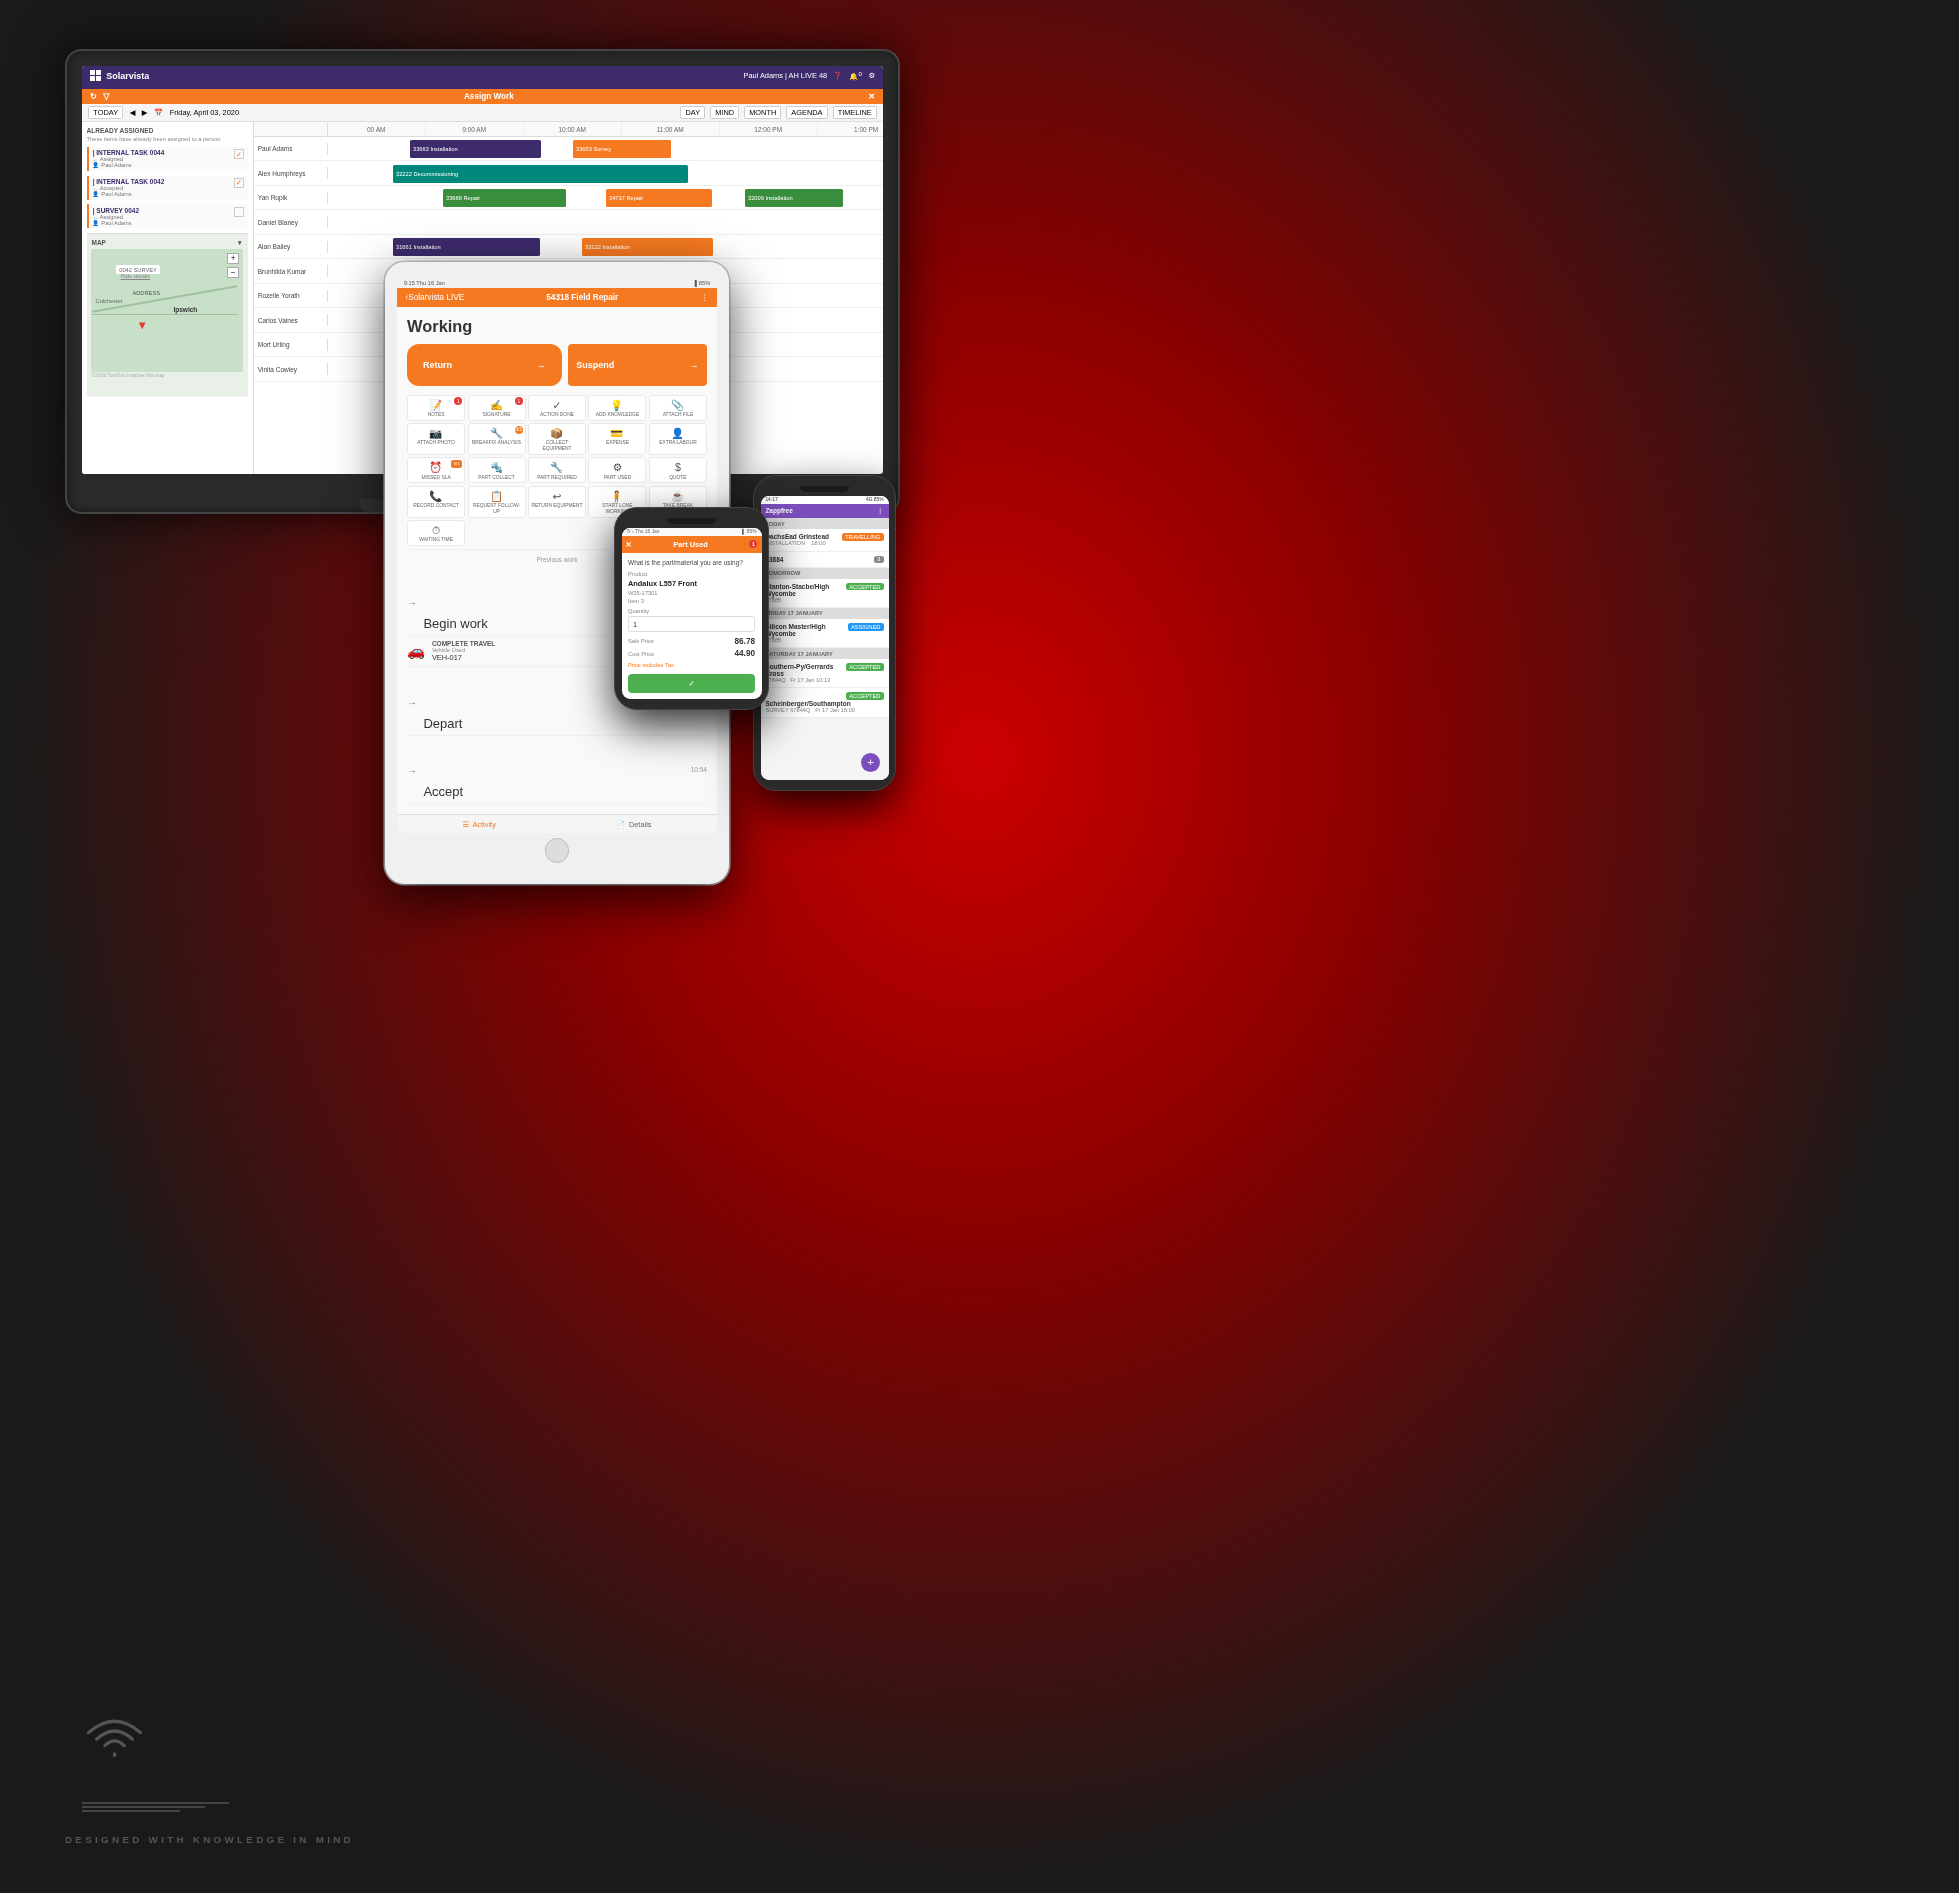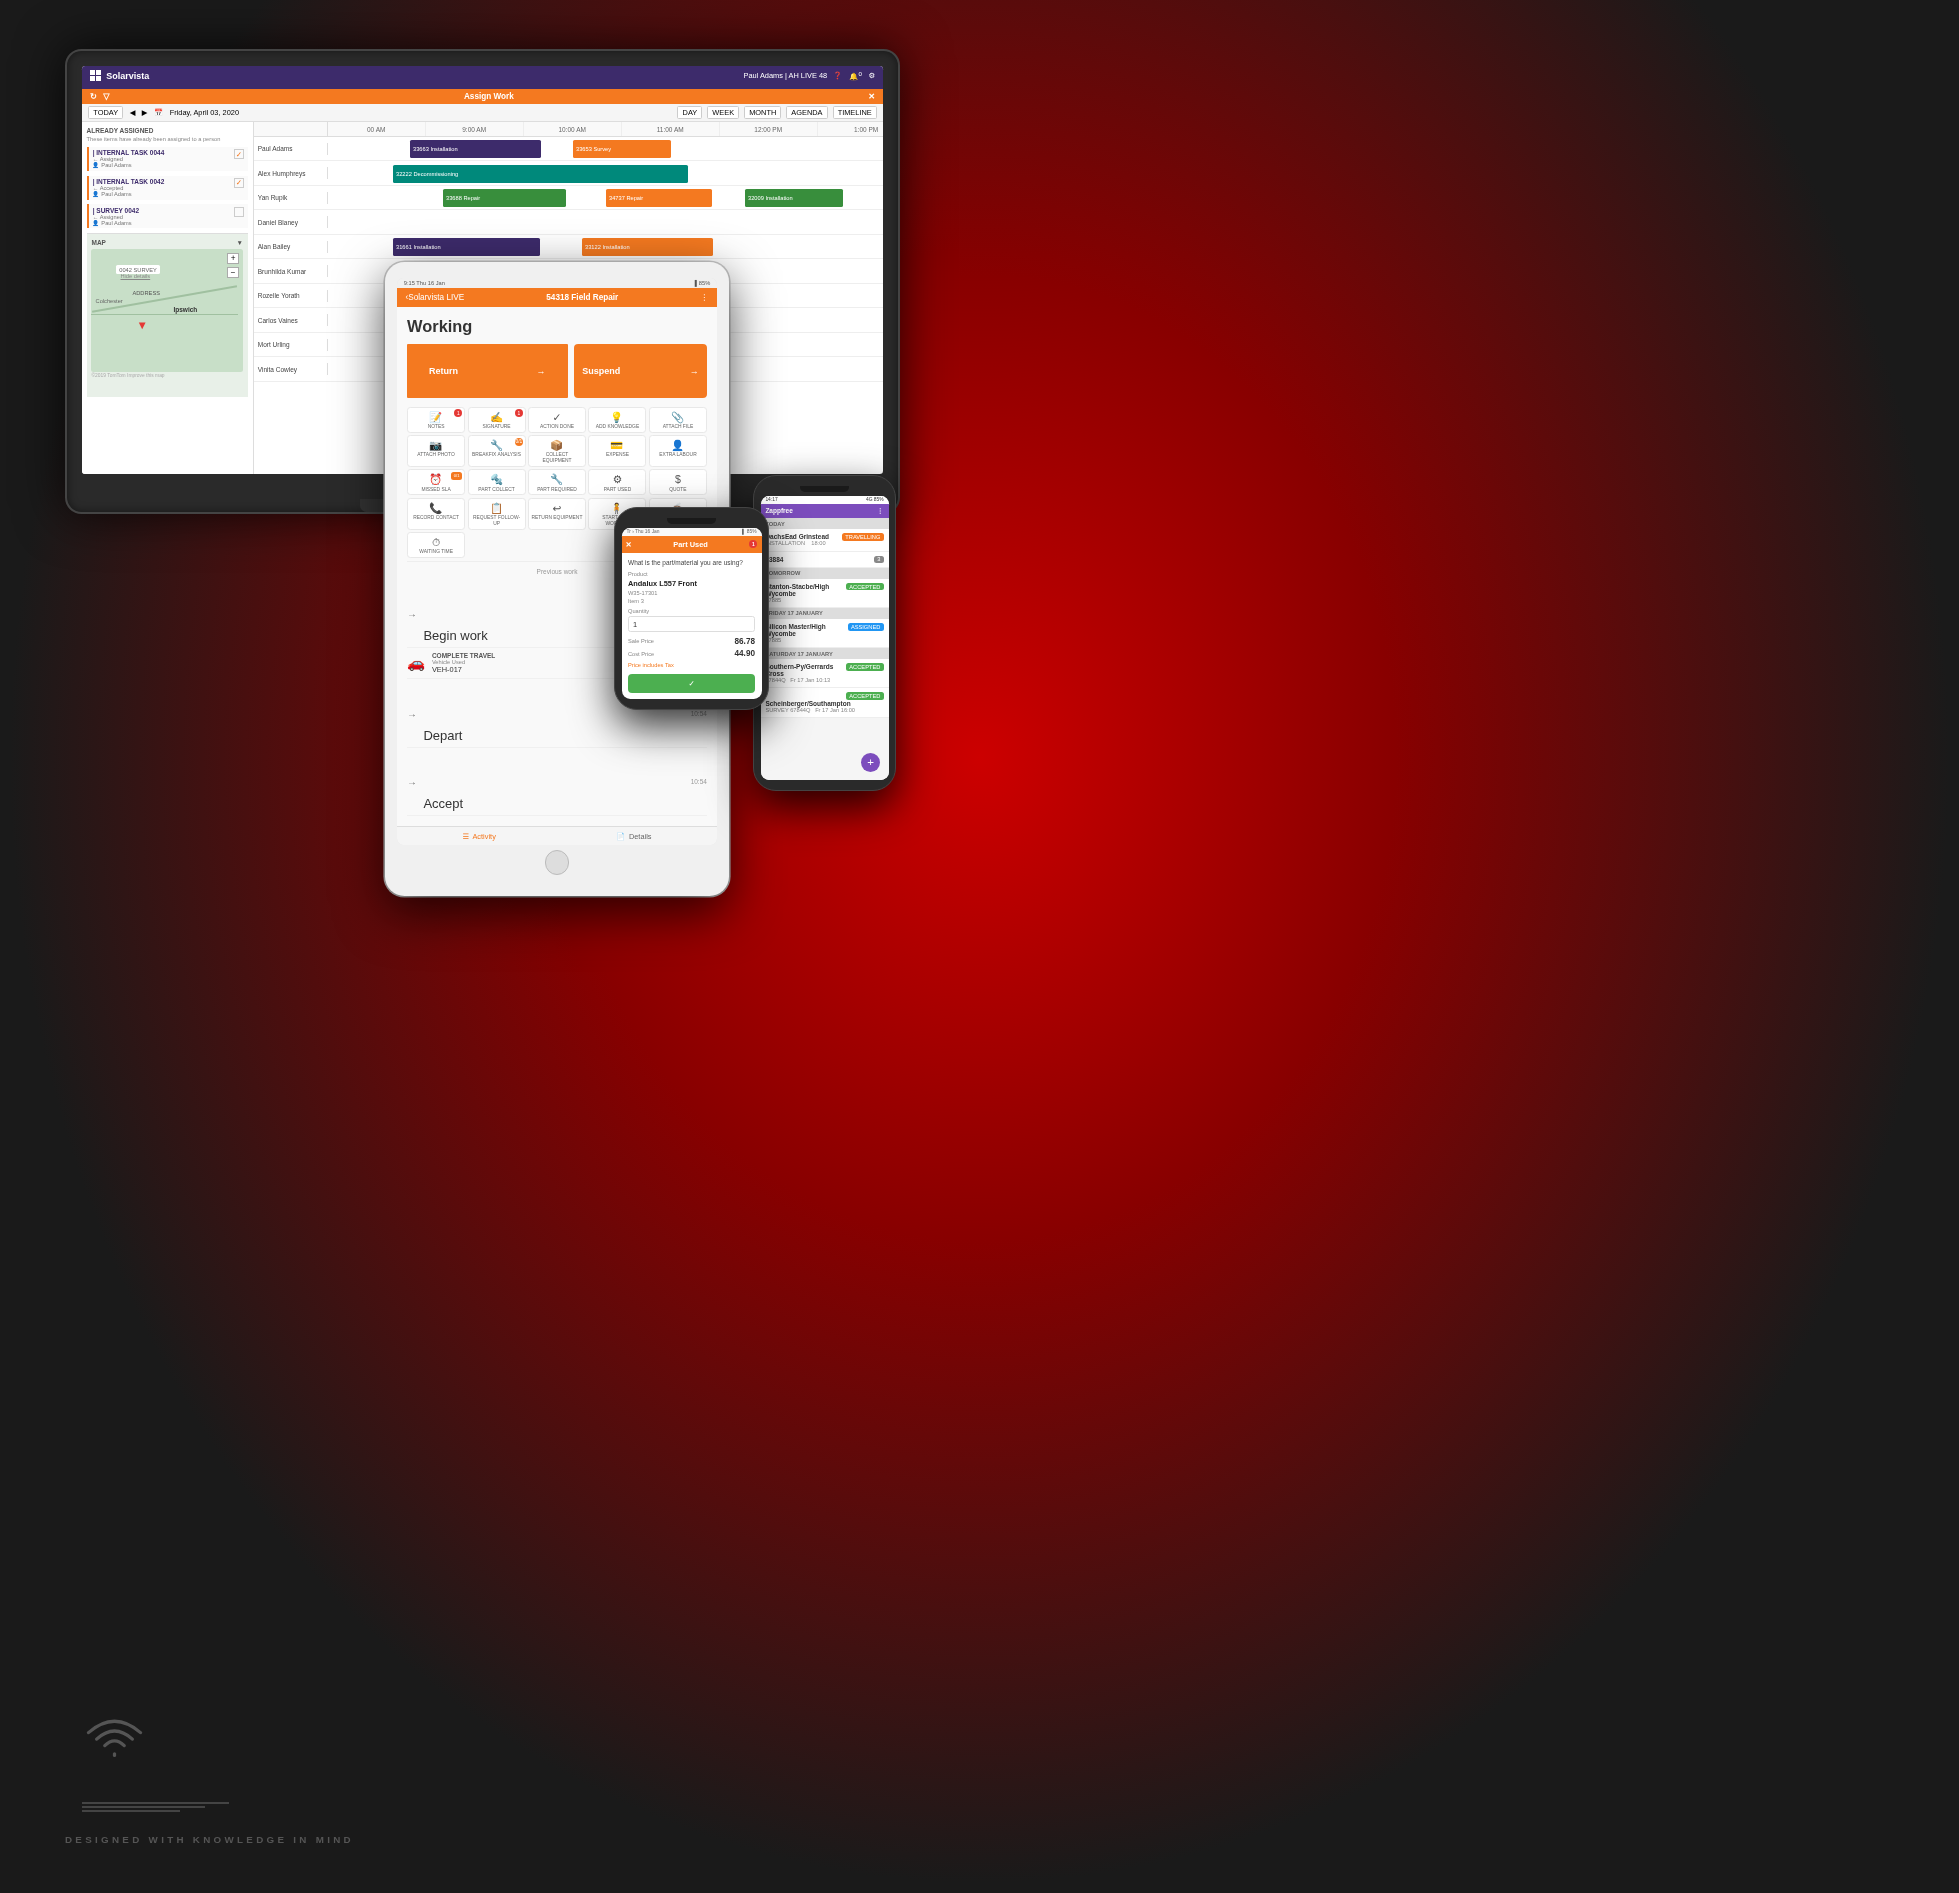--- a/index.html
+++ b/index.html
@@ -340,22 +340,22 @@
       display: flex;
       gap: 6.5px;
       margin-bottom: 8.2px;
     }
 
     .action-btn-return {
       flex: 1;
       background: #f47920;
       color: #fff;
       border: none;
-      border-radius: 1px;
-      padding: 22px;
+      border-radius: 12px;
+      padding: 16px;
       font-size: 9px;
       font-weight: bold;
       cursor: pointer;
       display: flex;
       align-items: center;
       justify-content: space-between;
     }
 
     .action-btn-suspend {
       flex: 1;
@@ -717,21 +717,21 @@
         </div>
 
         <div class="calendar-toolbar">
           <span class="cal-btn">TODAY</span>
           <span>◀</span>
           <span>▶</span>
           <span>📅</span>
           <span>Friday, April 03, 2020</span>
           <div class="calendar-toolbar-right">
             <span class="cal-btn">DAY</span>
-            <span class="cal-btn">WEEK</span>
+            <span class="cal-btn">MIND</span>
             <span class="cal-btn">MONTH</span>
             <span class="cal-btn">AGENDA</span>
             <span class="cal-btn">TIMELINE</span>
           </div>
         </div>
 
         <div class="main-area">
 
           <div class="sidebar">
             <div class="sidebar-header">ALREADY ASSIGNED</div>

